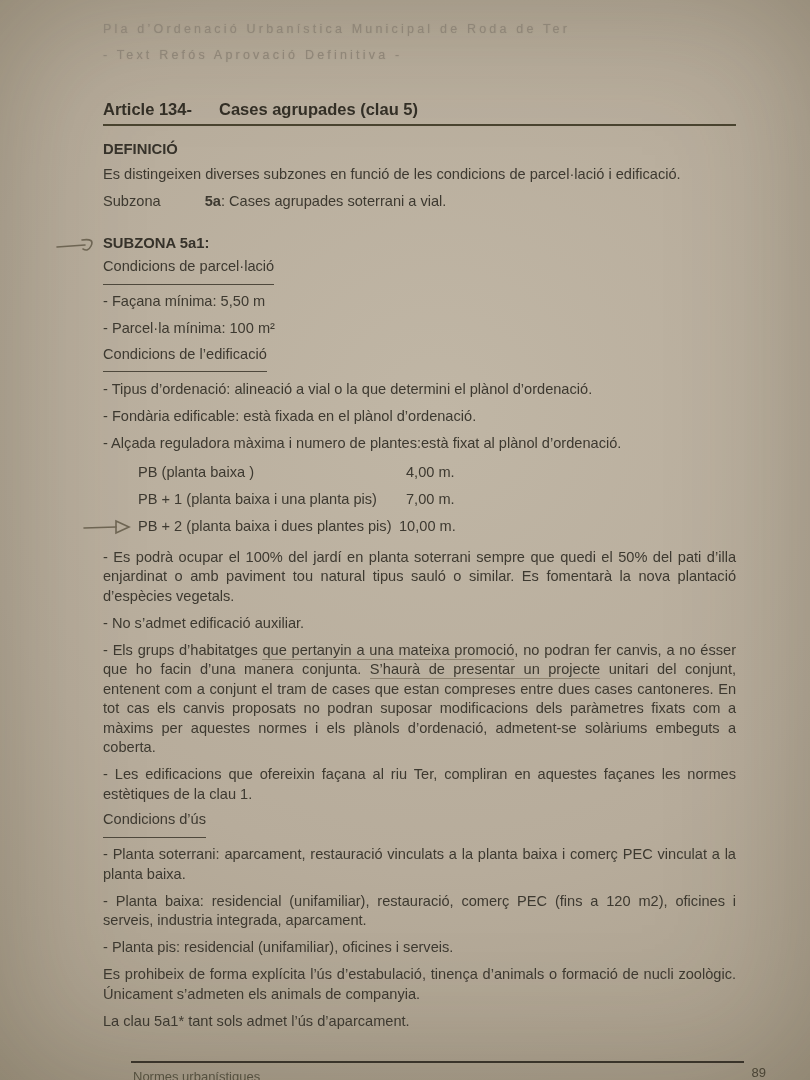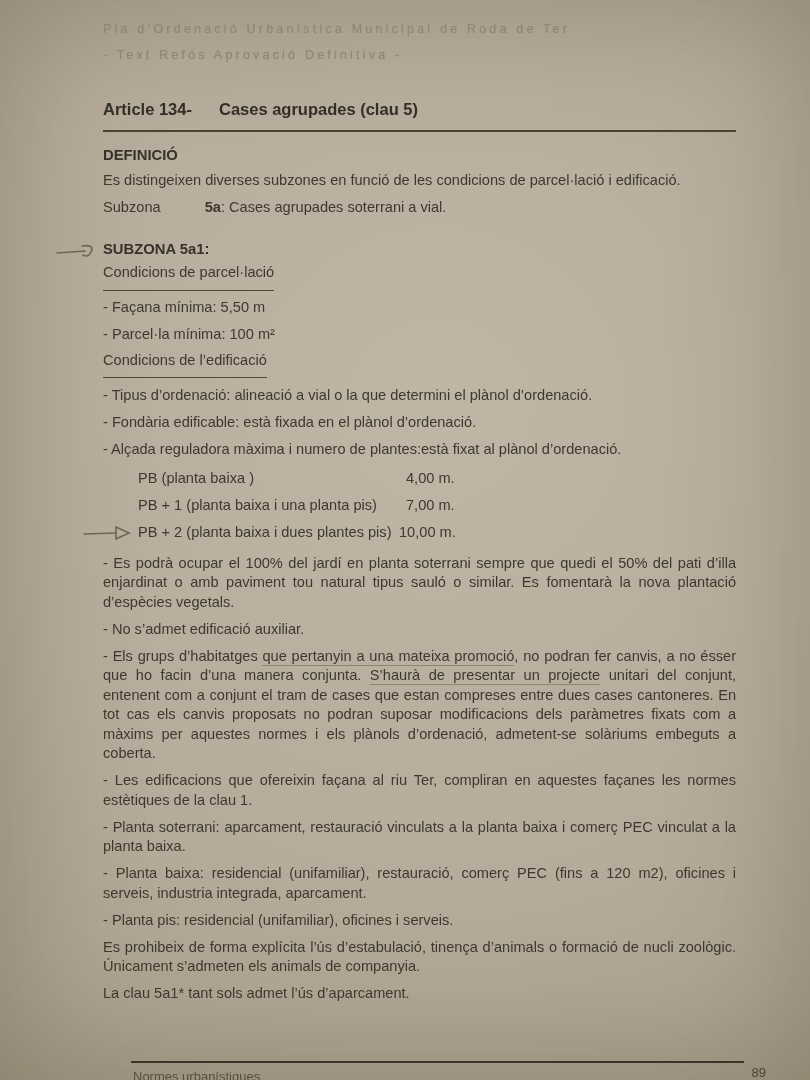--- a/index.html
+++ b/index.html
@@ -12,21 +12,21 @@
     box-shadow: inset 0 0 140px rgba(55,45,25,.28);
     font-family:"Liberation Sans","DejaVu Sans",sans-serif;
     color:#3d3930;
   }
   .content { position:absolute; left:103px; top:0; width:633px; }
 
   .doc-header { padding-top:0; text-align:left; color:#8f8678; font-size:12.5px;
     letter-spacing:3.2px; line-height:26px; font-weight:500;
     text-shadow:0 0 1px rgba(143,134,120,.5);margin-top:16px; }
 
-  .article-title { margin-top:32px; padding-bottom:11px; border-bottom:2px solid #49432f;
+  .article-title { margin-top:32px; padding-bottom:5px; border-bottom:2px solid #49432f;
     font-size:16.5px; font-weight:bold; color:#332f26; }
   .article-title .title-text { margin-left:27px; }
 
   .sec-heading { margin:0; margin-top:15px; font-size:14.8px; font-weight:bold; color:#36322a; }
 
   p.body { margin:0; margin-top:7.5px; font-size:14.6px; line-height:19.5px; }
   p.just { text-align:justify; }
 
   .u-heading { display:inline-block; margin-top:6px; font-size:14.6px;
     border-bottom:1.2px solid #4e483c; padding-bottom:8px; line-height:18.5px; }
@@ -105,20 +105,21 @@
       </div>
     </div>
 
     <p class="body just">- Es podrà ocupar el 100% del jardí en planta soterrani sempre que quedi el 50% del pati d’illa enjardinat o amb paviment tou natural tipus sauló o similar. Es fomentarà la nova plantació d’espècies vegetals.</p>
     <p class="body">- No s’admet edificació auxiliar.</p>
 
     <p class="body just"><span>- Els grups d’habitatges </span><span class="pencil">que pertanyin a una mateixa promoció</span><span>, no podran fer canvis, a no ésser que ho facin d’una manera conjunta. </span><span class="pencil">S’haurà de presentar un projecte</span><span> unitari del conjunt, entenent com a conjunt el tram de cases que estan compreses entre dues cases cantoneres. En tot cas els canvis proposats no podran suposar modificacions dels paràmetres fixats com a màxims per aquestes normes i els plànols d’ordenació, admetent-se solàriums embeguts a coberta.</span></p>
 
     <p class="body just">- Les edificacions que ofereixin façana al riu Ter, compliran en aquestes façanes les normes estètiques de la clau 1.</p>
 
+    <div><span class="u-heading">Condicions d’ús</span></div>
     <p class="body just">- Planta soterrani: aparcament, restauració vinculats a la planta baixa i comerç PEC vinculat a la planta baixa.</p>
     <p class="body just">- Planta baixa: residencial (unifamiliar), restauració, comerç PEC (fins a 120 m2), oficines i serveis, industria integrada, aparcament.</p>
     <p class="body">- Planta pis: residencial (unifamiliar), oficines i serveis.</p>
     <p class="body just">Es prohibeix de forma explícita l’ús d’estabulació, tinença d’animals o formació de nucli zoològic. Únicament s’admeten els animals de companyia.</p>
     <p class="body">La clau 5a1* tant sols admet l’ús d’aparcament.</p>
 
   </div>
 
   <div class="footer">
     <div class="footer-rule"></div>

